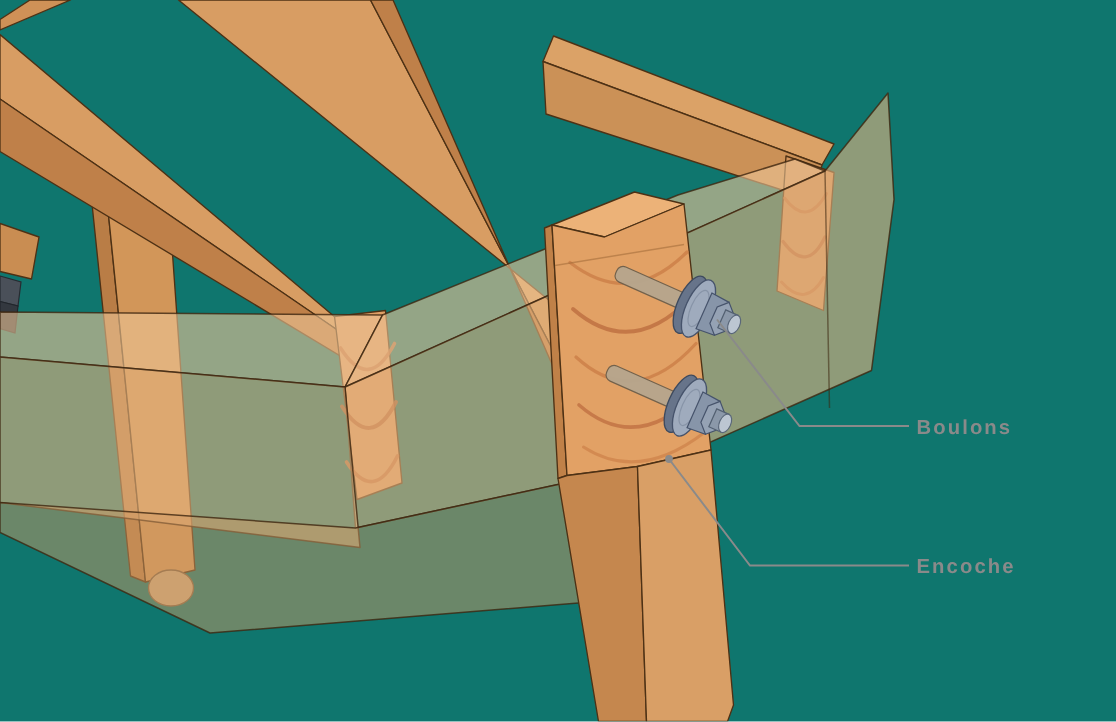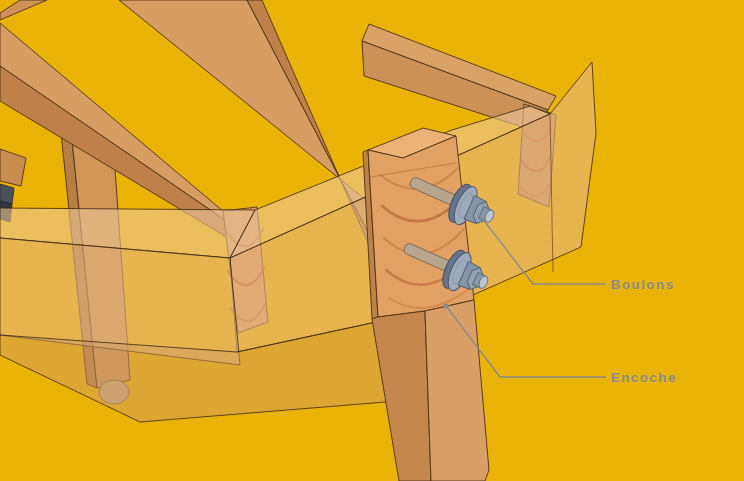--- a/index.html
+++ b/index.html
@@ -1,16 +1,16 @@
 <!DOCTYPE html>
 <html><head>
 <meta charset="utf-8">
 <style>
   html,body{margin:0;padding:0;background:#ffffff;}
-  .stage{position:relative;width:744px;height:481px;background:#eab308;overflow:hidden;
+  .stage{position:relative;width:744px;height:481px;background:#0f766e;overflow:hidden;
          font-family:"Liberation Sans",sans-serif;}
   svg{display:block;}
   .callout-text{font-family:"Liberation Sans",sans-serif;font-weight:bold;font-size:13.5px;
                 letter-spacing:1.4px;fill:#8a8a8a;}
   .wood-edge{stroke:#4d3115;stroke-width:0.9;stroke-linejoin:round;}
   .beam-face{stroke:rgba(61,38,15,0.8);stroke-width:1;stroke-linejoin:round;}
   .grain{fill:none;stroke-linecap:round;}
   .leader{fill:none;stroke:#8a8a8a;stroke-width:1.3;}
 </style>
 </head>

